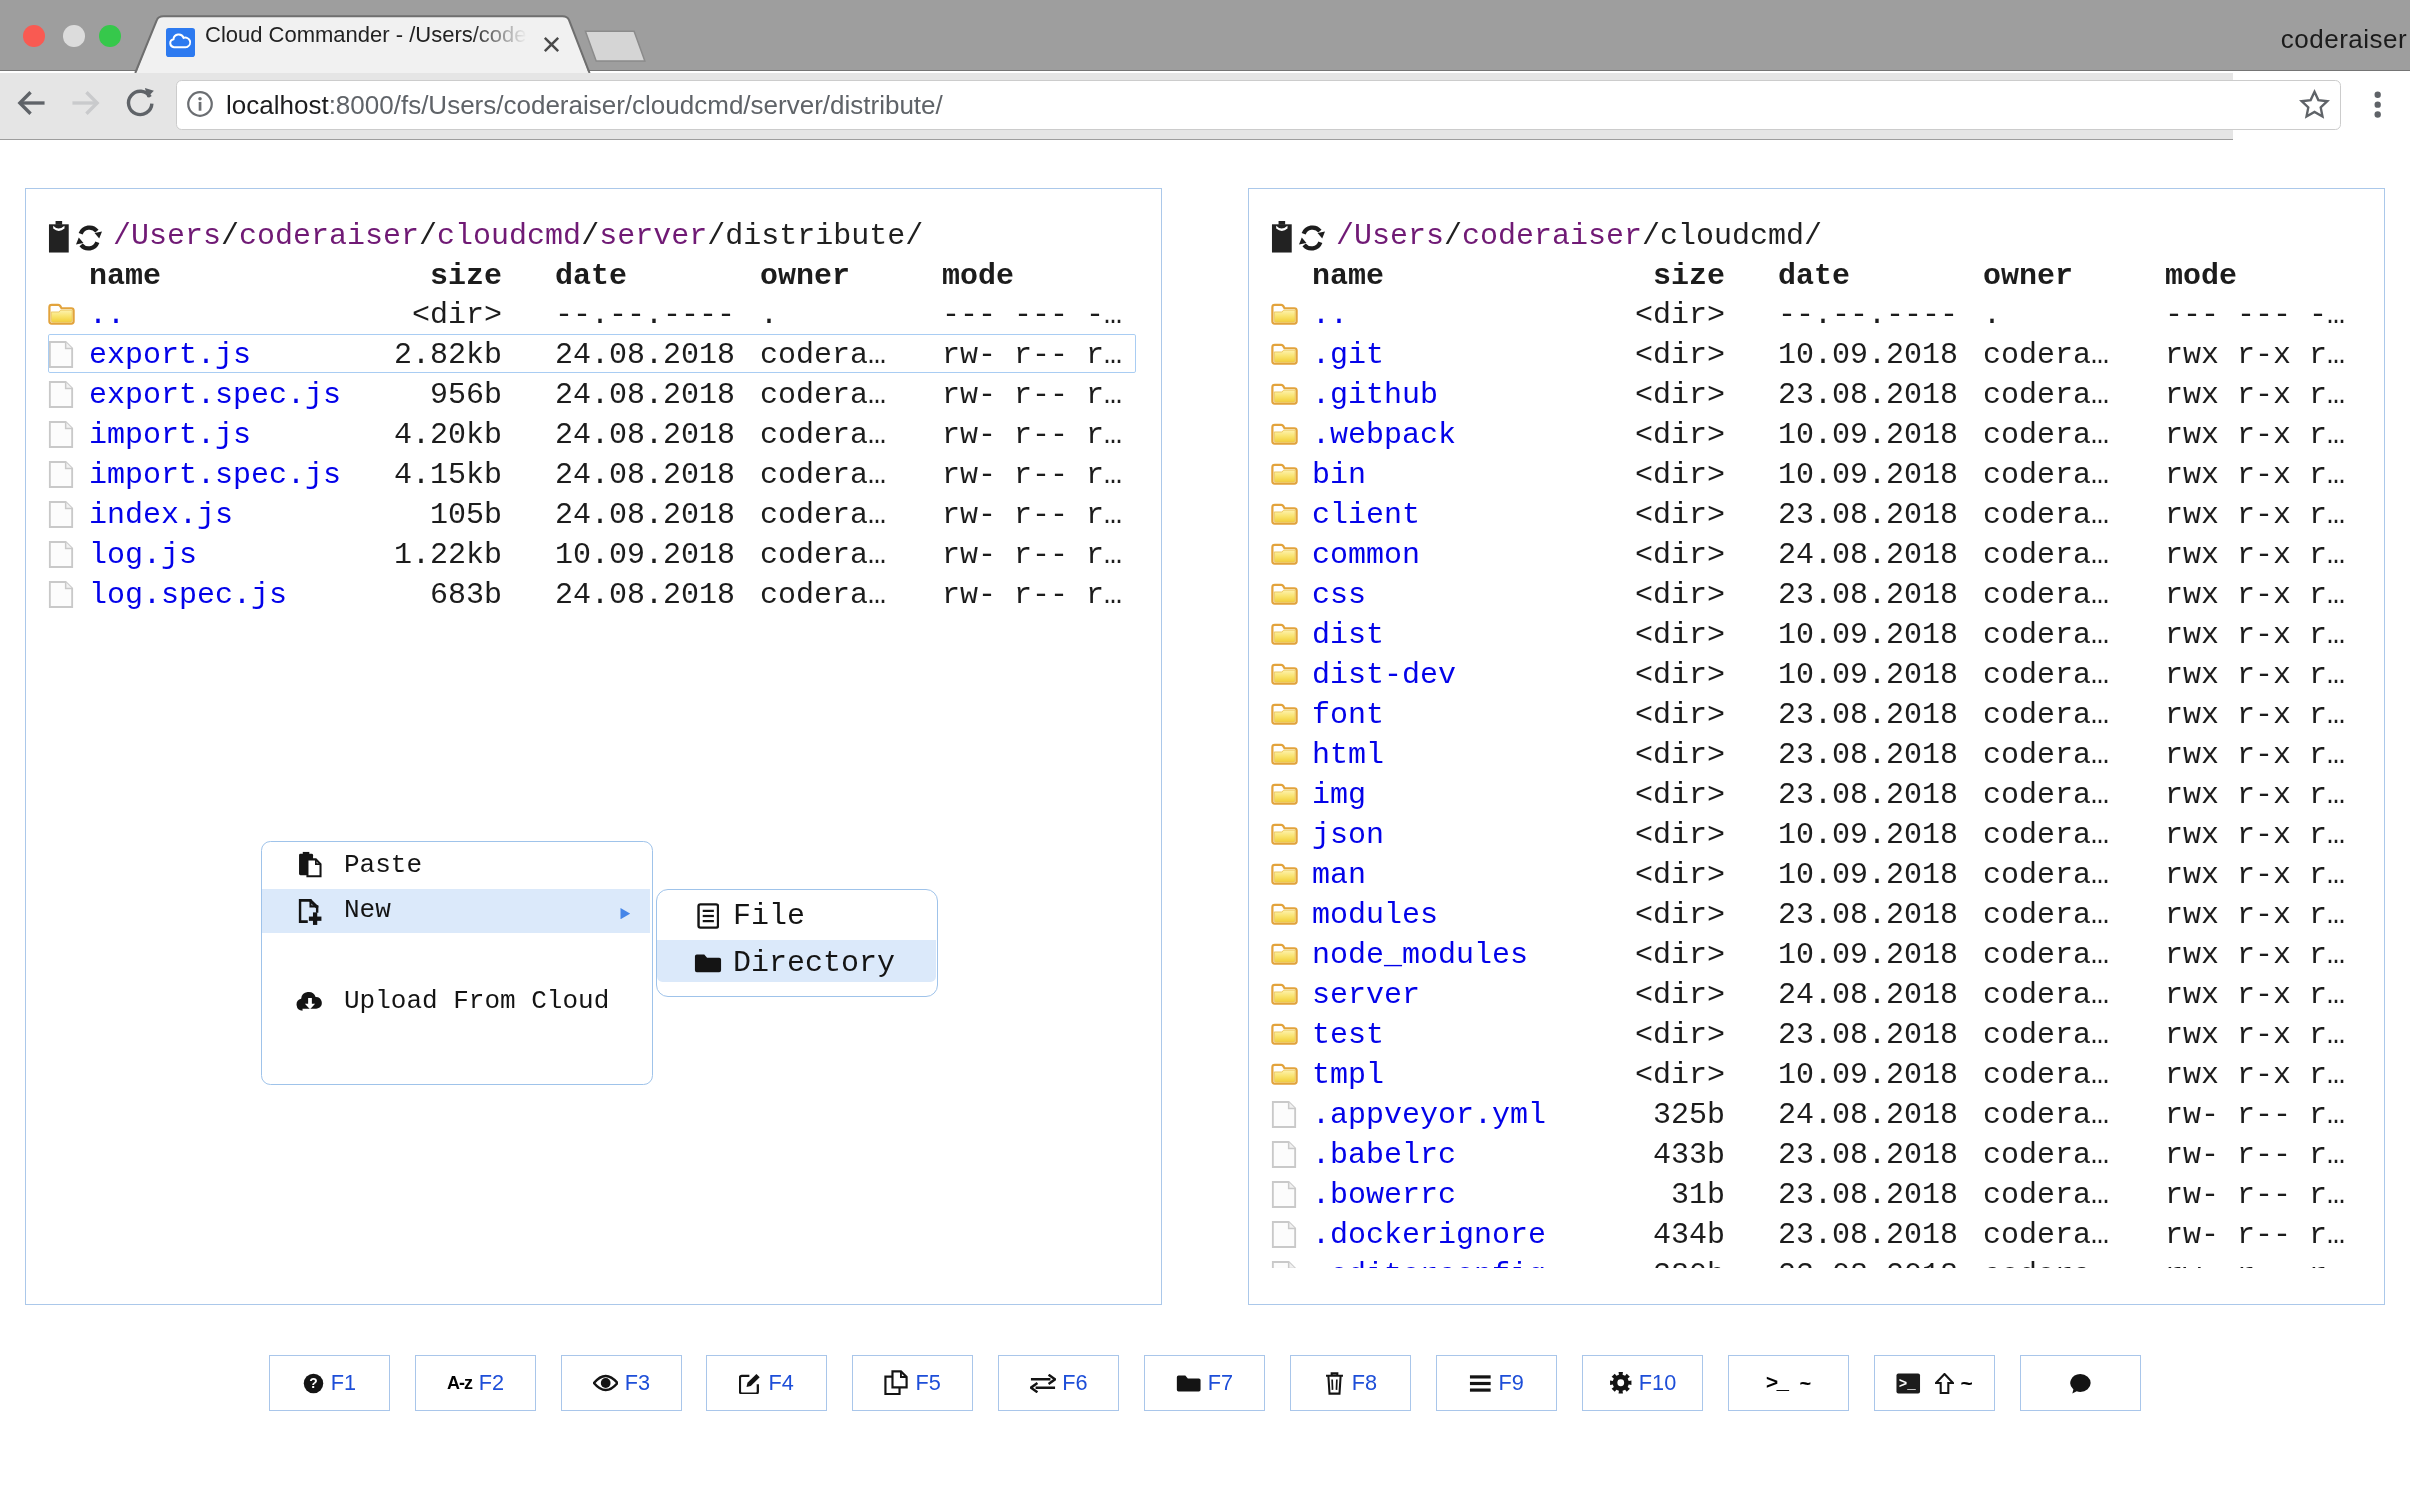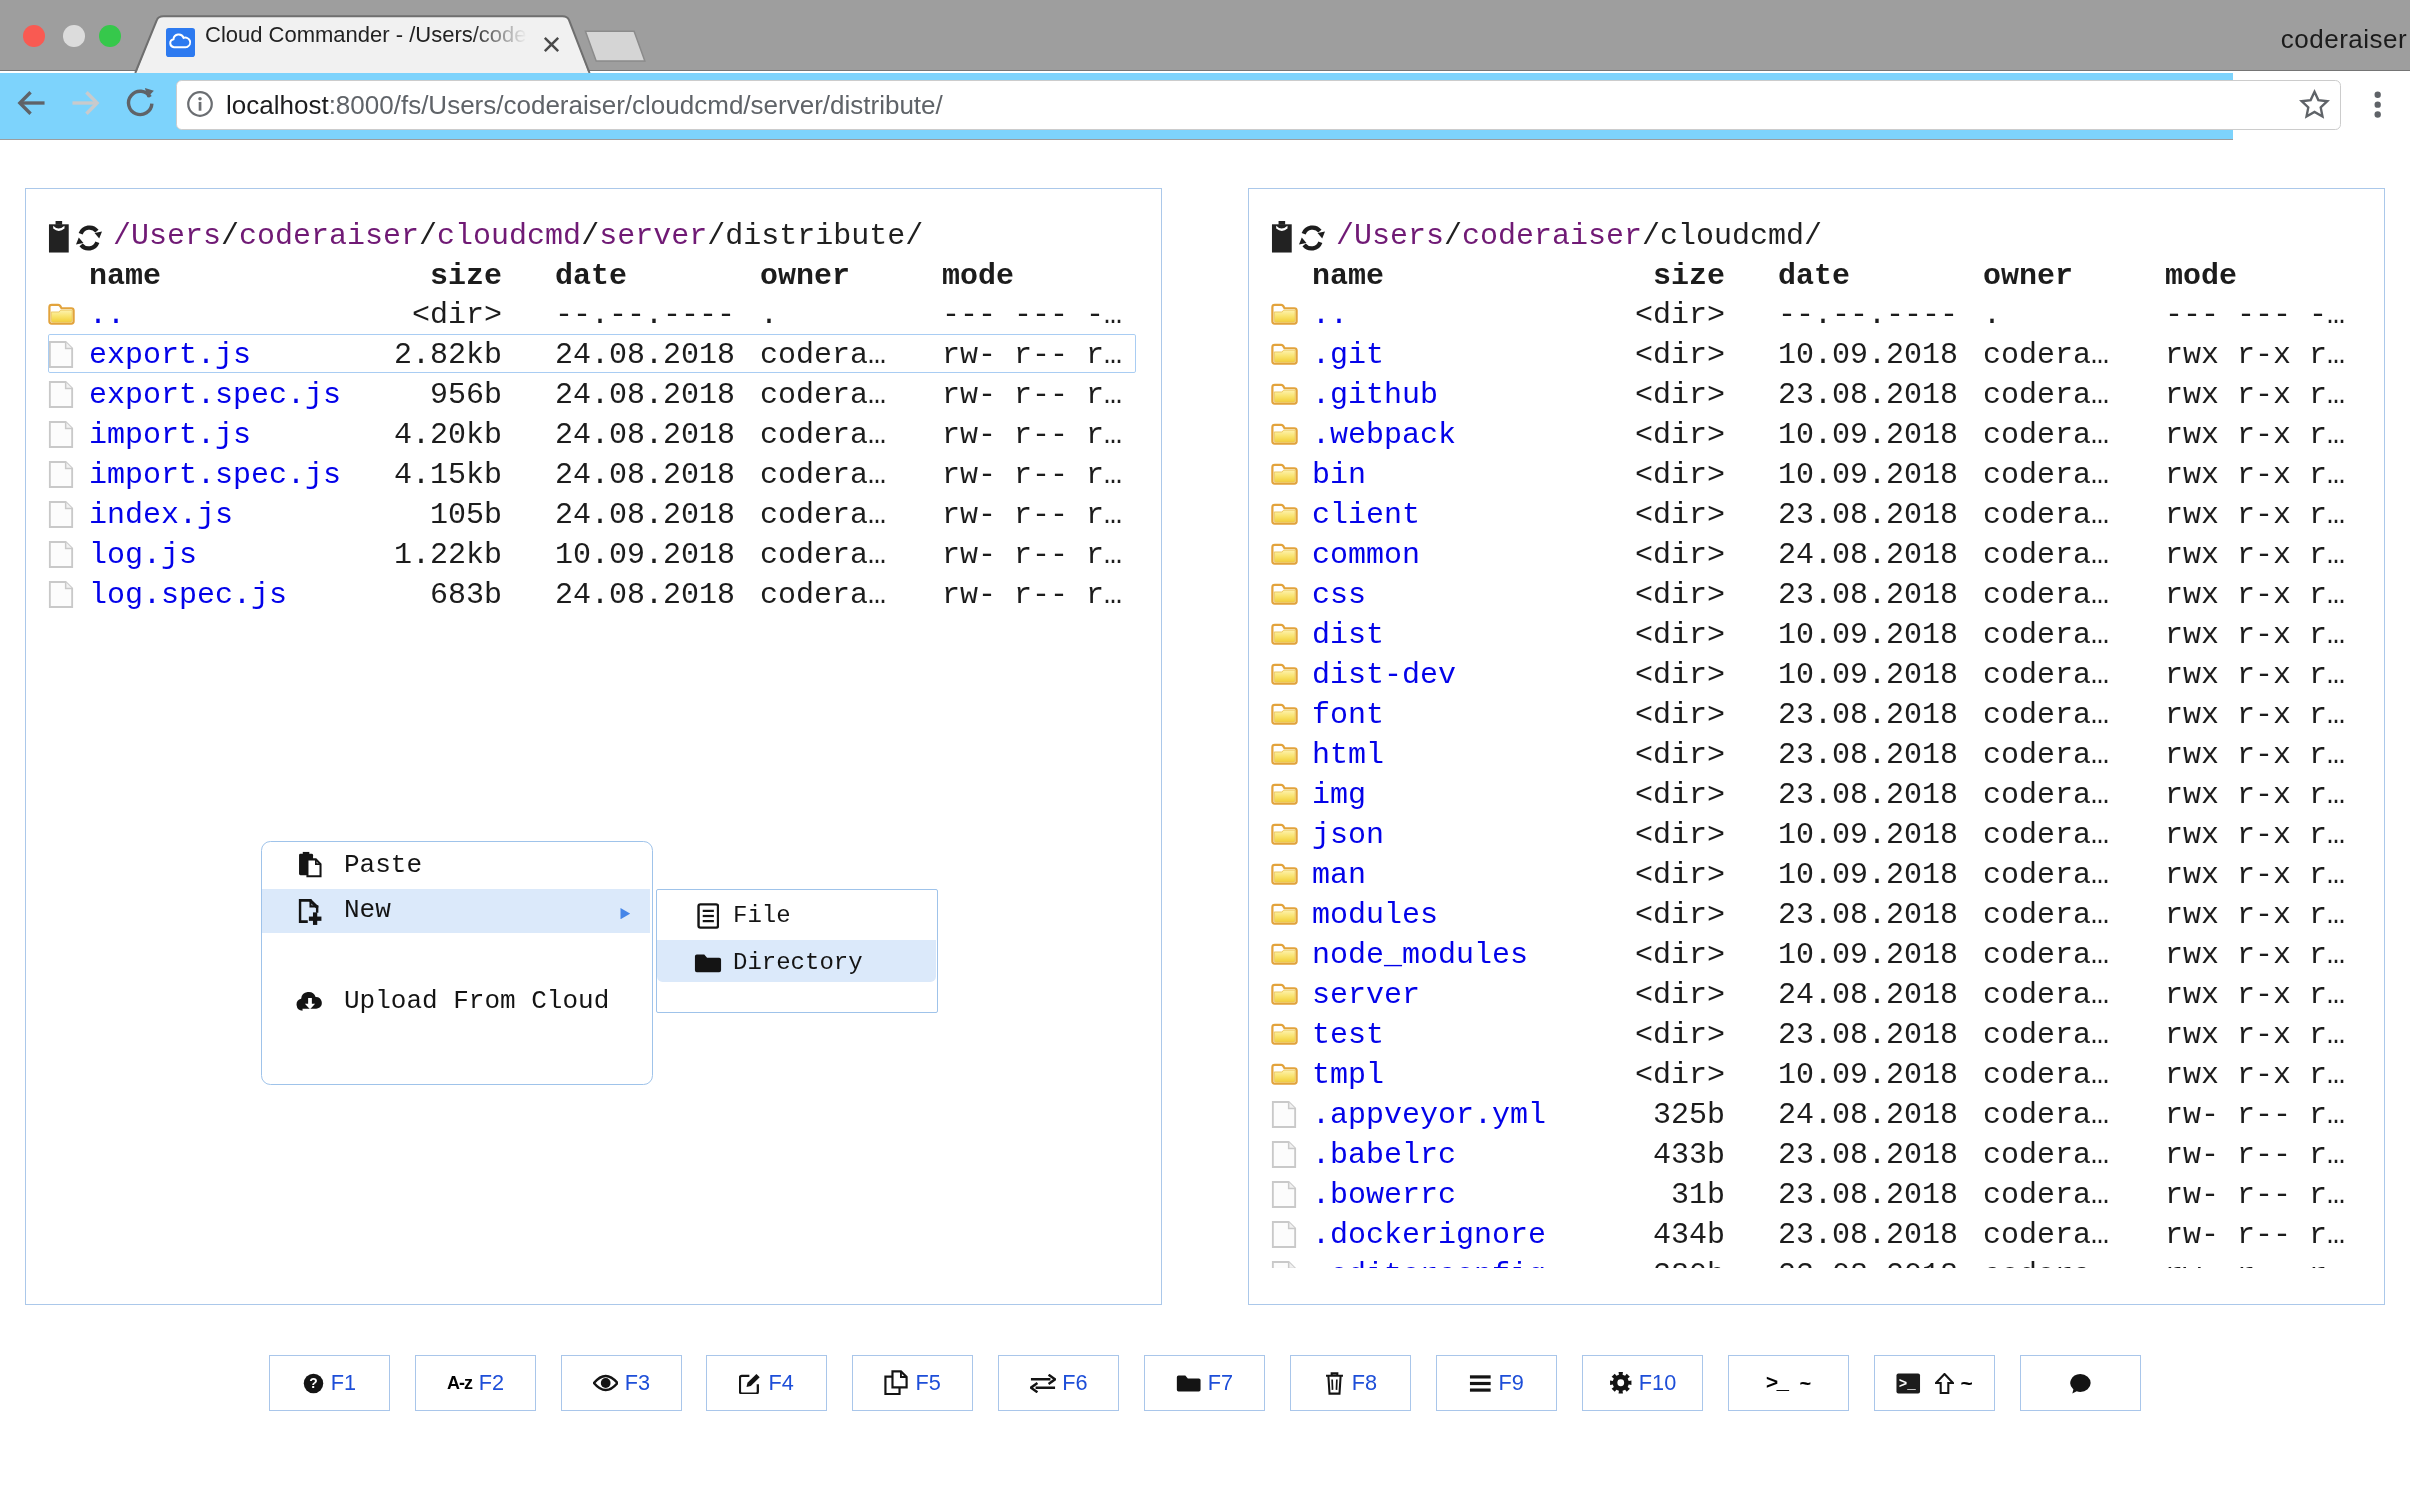--- a/index.html
+++ b/index.html
@@ -6,21 +6,21 @@
 #frame { position:absolute; left:0; top:0; width:2411px; height:71px; background:#9e9e9e; border-bottom:1.9px solid #757575; }
 .tl { position:absolute; top:25.4px; width:21.7px; height:21.7px; border-radius:50%; }
 #tabsvg { position:absolute; left:0; top:0; }
 #favicon { position:absolute; left:166px; top:28px; }
 #tabtitle { position:absolute; left:205px; top:20px; width:331px; height:30px; line-height:30px;
   font-size:22px; color:#222; white-space:nowrap; overflow:hidden; }
 #tabfade { position:absolute; left:471px; top:20px; width:66px; height:30px;
   background:linear-gradient(to right, rgba(241,241,241,0), #f1f1f1 85%); }
 #tabx { position:absolute; left:541px; top:34px; }
 #profname { position:absolute; right:3.8px; top:23.5px; font-size:26px; letter-spacing:0.5px; color:#1b1b1b; }
-#toolbar { position:absolute; left:0; top:73px; width:2233px; height:67px; background:#7dd3fc;
+#toolbar { position:absolute; left:0; top:73px; width:2233px; height:67px; background:#e5e5e5;
   border-bottom:1.9px solid #9d9d9d; }
 #navback { position:absolute; left:11.3px; top:10.8px; }
 #navfwd { position:absolute; left:65px; top:10.8px; }
 #navrld { position:absolute; left:121px; top:11.3px; }
 #urlbar { position:absolute; left:176px; top:6.6px; width:2165px; height:50px; background:#fff;
   border:1.9px solid #ccc; border-radius:5.6px; }
 #infoic { position:absolute; left:186px; top:17.4px; }
 #urltext { position:absolute; left:226px; top:6.6px; height:50px; line-height:50px; font-size:26px; color:#5f6368; }
 #urltext b { color:#1c1c1e; font-weight:normal; }
 #dots3 { position:absolute; left:2373px; top:18px; }
@@ -45,22 +45,22 @@
 .ricd { top:7.5px; }
 #curfile { position:absolute; left:48px; top:334px; width:1088px; height:39px;
   border:1.9px solid #a9cdf3; border-radius:1.9px; }
 #cmenu { position:absolute; left:261px; top:841px; width:392px; height:244px; background:#fff;
   border:1.9px solid #9fc3ea; border-radius:9.4px; font-family:"Liberation Mono", monospace; font-size:26px; color:#141414; }
 #mihl { position:absolute; left:0; top:47px; width:388px; height:44px; background:#dbe9fa; }
 .mi { position:absolute; left:0; width:100%; height:28px; line-height:45px; }
 .mic { position:absolute; left:32px; top:0; height:45px; display:flex; align-items:center; justify-content:center; width:32px; }
 .mtx { position:absolute; left:82px; }
 #subarr { position:absolute; left:358px; top:66px; }
-#smenu { position:absolute; left:656px; top:889px; width:282px; height:124px; background:#fff;
-  border:1.9px solid #9fc3ea; border-radius:2px; font-family:"Liberation Mono", monospace; font-size:24px; color:#141414; }
+#smenu { position:absolute; left:656px; top:889px; width:282px; height:108px; background:#fff;
+  border:1.9px solid #9fc3ea; border-radius:12px; font-family:"Liberation Mono", monospace; font-size:30px; color:#141414; }
 #smhl { position:absolute; left:0; top:50px; width:279px; height:42px; background:#dbe9fa; border-radius:0 0 5.6px 5.6px; }
 .smic { position:absolute; left:36px; top:0; height:46px; display:flex; align-items:center; justify-content:center; width:30px; }
 .smtx { position:absolute; left:76px; }
 #smenu .mi { height:46px; line-height:46px; }
 .fk { position:absolute; top:1355px; width:121px; height:56px; border:1.9px solid #a9c6ea; background:#fff;
   display:flex; align-items:center; justify-content:center; gap:6.6px; }
 .ft { font-size:21.7px; color:#1d4ed8; }
 </style></head><body>
 <div id="frame">
     <i class="tl" style="left:23px;background:#f95a52"></i>

